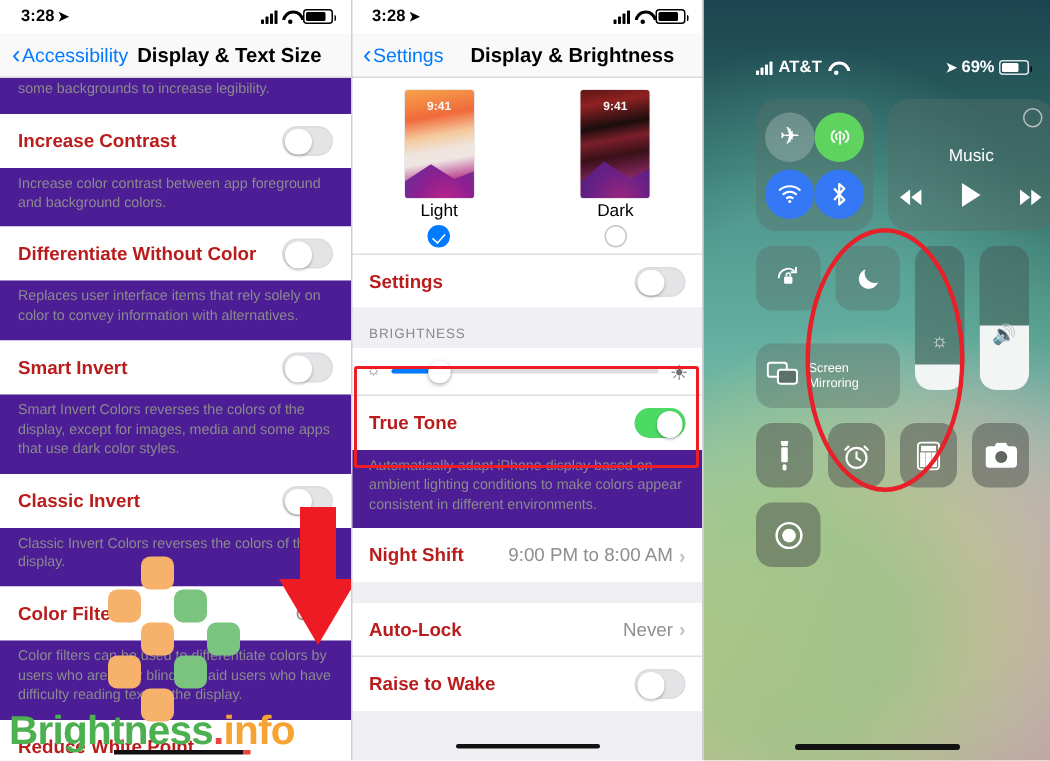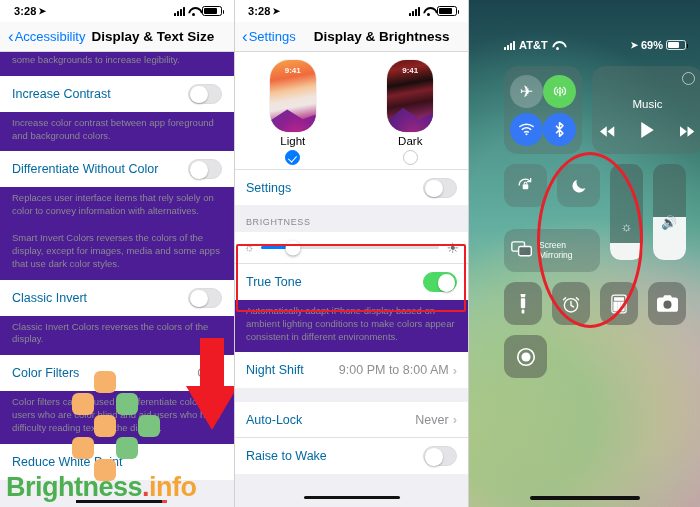--- a/index.html
+++ b/index.html
@@ -49,21 +49,21 @@
 
   
   .scroll { height: calc(507px - 52px); overflow: hidden; background: #efeff4; }
   .group { background: #fff; }
   .row {
     display: flex; align-items: center; justify-content: space-between;
     padding: 0 12px; height: 36px; background: #fff;
     border-bottom: .5px solid #e0e0e4;
   }
   .row.noborder { border-bottom: none; }
-  .row-label { font-size: 12.5px; color: #0369a1; }
+  .row-label { font-size: 12.5px; color: #b91c1c; font-weight: bold; }
   .row-value { font-size: 12.5px; color: #8e8e93; display:flex; align-items:center; gap:4px;}
   .chevr { color: #c4c4c6; font-size: 13px; font-weight: 600; }
   .footnote {
     font-size: 9.5px; color: #8a8a8e; line-height: 1.35;
     padding: 5px 12px 9px 12px; background: #4c1d95;
   }
   .spacer { height: 14px; background: #efeff4; }
   .sectionhdr { font-size: 9px; color: #8a8a8e; letter-spacing: .6px;
     padding: 12px 12px 5px 12px; background: #efeff4; }
 
@@ -71,21 +71,21 @@
   .toggle { width: 34px; height: 20px; border-radius: 10px; background: #e4e4e6;
     position: relative; flex: none; border: .5px solid #dcdce0; }
   .toggle i { position: absolute; top: 1px; left: 1px; width: 17.5px; height: 17.5px;
     border-radius: 50%; background: #fff; box-shadow: 0 1px 2px rgba(0,0,0,.28); }
   .toggle.on { background: #4cd964; border-color: #4cd964; }
   .toggle.on i { left: auto; right: 1px; }
 
   
   .appearance { background:#fff; padding: 8px 0 4px 0; display:flex; justify-content:space-around; }
   .appcell { display:flex; flex-direction:column; align-items:center; gap:3px; width: 90px;}
-  .thumb { width: 46px; height: 72px; border-radius: 19px; position: relative; overflow:hidden;
+  .thumb { width: 46px; height: 72px; border-radius: 2px; position: relative; overflow:hidden;
            box-shadow: 0 0 0 .5px rgba(0,0,0,.12); }
   .thumb .tt { position:absolute; top:6px; left:0; right:0; text-align:center;
     color:#fff; font-size:8px; font-weight:600; opacity:.95; }
   .thumb.light { background:linear-gradient(170deg,#f7a34a 0%,#f06a3c 26%,#f5c79a 42%,#f0e4dc 55%,#efe6e4 64%,#b2287e 84%,#6e1f8c 100%); }
   .thumb.light::after{content:"";position:absolute;bottom:0;left:0;right:0;height:34%;
     background:radial-gradient(ellipse at 58% 120%, #c0268a 0%, #8e2090 48%, #5f2f9e 100%);
     clip-path: polygon(0 55%,38% 8%,72% 48%,100% 28%,100% 100%,0 100%);}
   .thumb.dark { background:linear-gradient(170deg,#5d1515 0%,#8f2222 14%,#1b0d0d 34%,#7a1f2a 46%,#3a1018 60%,#8f2a6a 82%,#5b1f7e 100%); }
   .thumb.dark::after{content:"";position:absolute;bottom:0;left:0;right:0;height:36%;
     background:radial-gradient(ellipse at 58% 120%, #a3297c 0%, #6e2086 50%, #43207e 100%);
@@ -233,20 +233,28 @@
       <div class="group">
         <div class="row noborder">
           <span class="row-label">Differentiate Without Color</span>
           <span class="toggle">
               <i></i>
             </span>
         </div>
       </div>
       <div class="footnote">Replaces user interface items that rely solely on color to convey information with alternatives.</div>
 
+      <div class="group">
+        <div class="row noborder">
+          <span class="row-label">Smart Invert</span>
+          <span class="toggle">
+              <i></i>
+            </span>
+        </div>
+      </div>
       <div class="footnote">Smart Invert Colors reverses the colors of the display, except for images, media and some apps that use dark color styles.</div>
 
       <div class="group">
         <div class="row noborder">
           <span class="row-label">Classic Invert</span>
           <span class="toggle">
               <i></i>
             </span>
         </div>
       </div>

